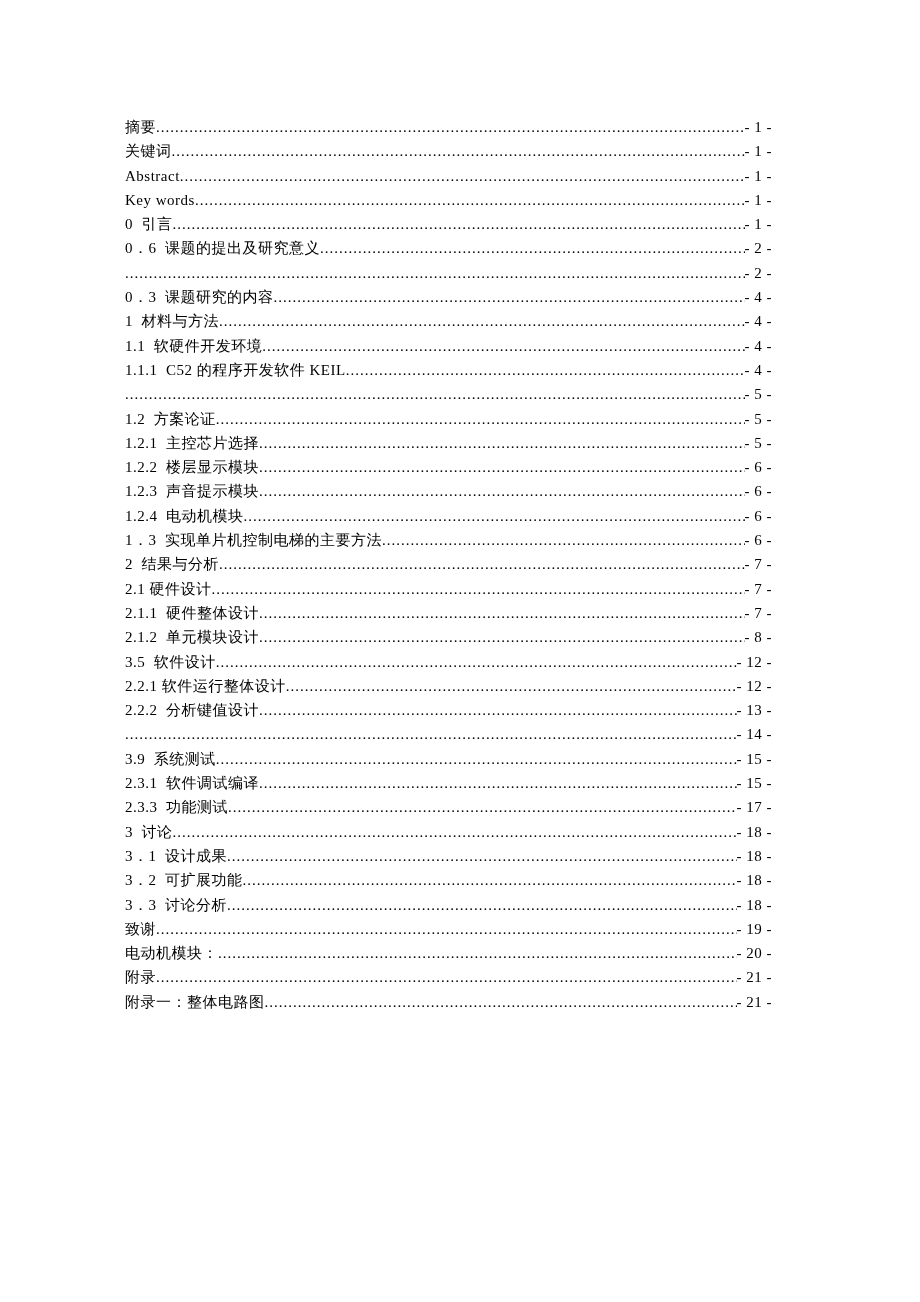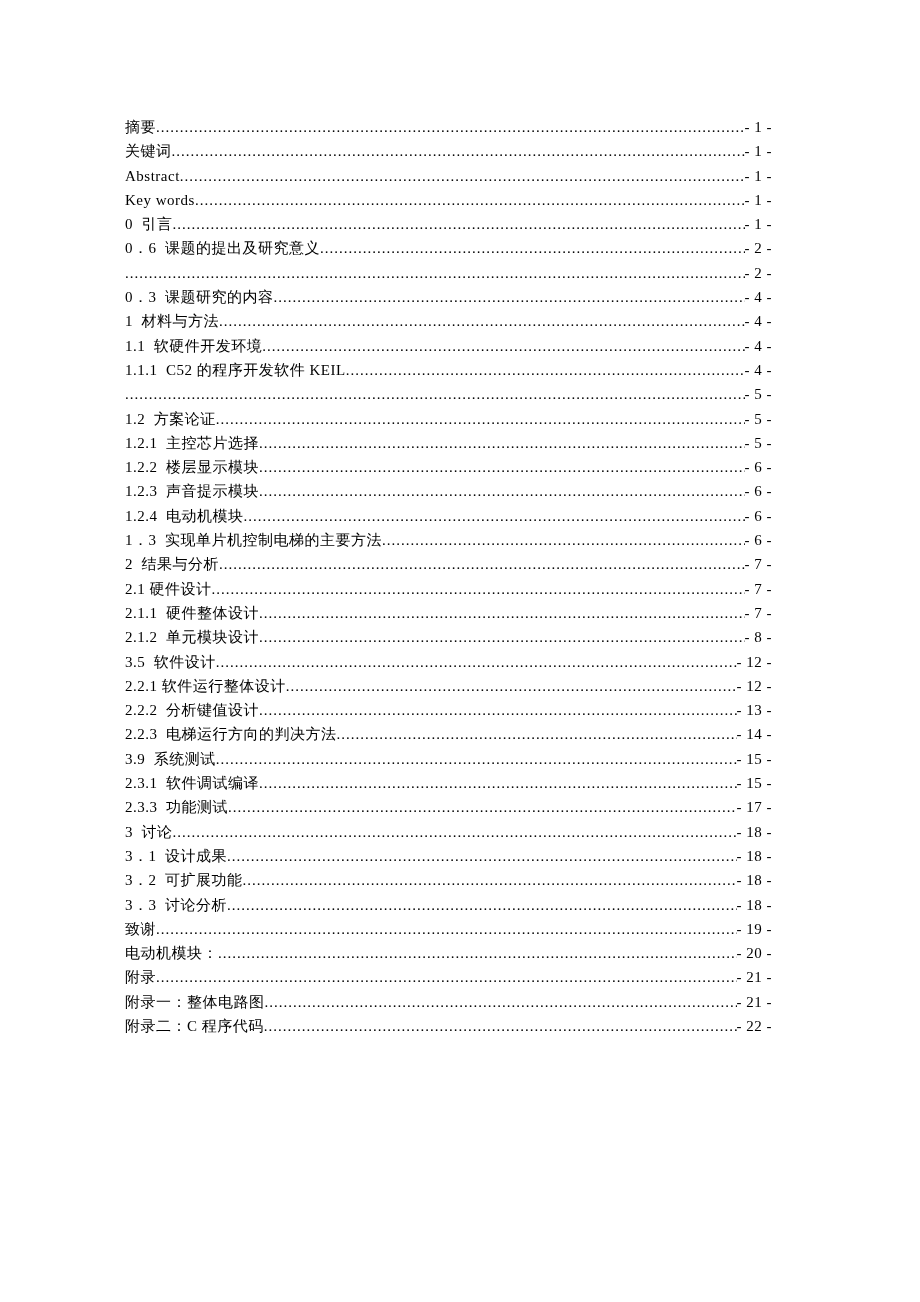--- a/index.html
+++ b/index.html
@@ -165,21 +165,20 @@
         <span class="toc-label">2.2.1 软件运行整体设计</span>
         <span class="toc-dots"></span>
         <span class="toc-page">- 12 -</span>
       </div>
       <div class="toc-line">
         <span class="toc-label">2.2.2  分析键值设计</span>
         <span class="toc-dots"></span>
         <span class="toc-page">- 13 -</span>
       </div>
       <div class="toc-line">
-        <span class="toc-label">2.2.3  电梯运行方向的判决方法</span>
         <span class="toc-dots"></span>
         <span class="toc-page">- 14 -</span>
       </div>
       <div class="toc-line">
         <span class="toc-label">3.9  系统测试</span>
         <span class="toc-dots"></span>
         <span class="toc-page">- 15 -</span>
       </div>
       <div class="toc-line">
         <span class="toc-label">2.3.1  软件调试编译</span>
@@ -223,20 +222,15 @@
       </div>
       <div class="toc-line">
         <span class="toc-label">附录</span>
         <span class="toc-dots"></span>
         <span class="toc-page">- 21 -</span>
       </div>
       <div class="toc-line">
         <span class="toc-label">附录一：整体电路图</span>
         <span class="toc-dots"></span>
         <span class="toc-page">- 21 -</span>
-      </div>
-      <div class="toc-line">
-        <span class="toc-label">附录二：C 程序代码</span>
-        <span class="toc-dots"></span>
-        <span class="toc-page">- 22 -</span>
       </div>
     </div>
 </div>
 
 </body></html>

